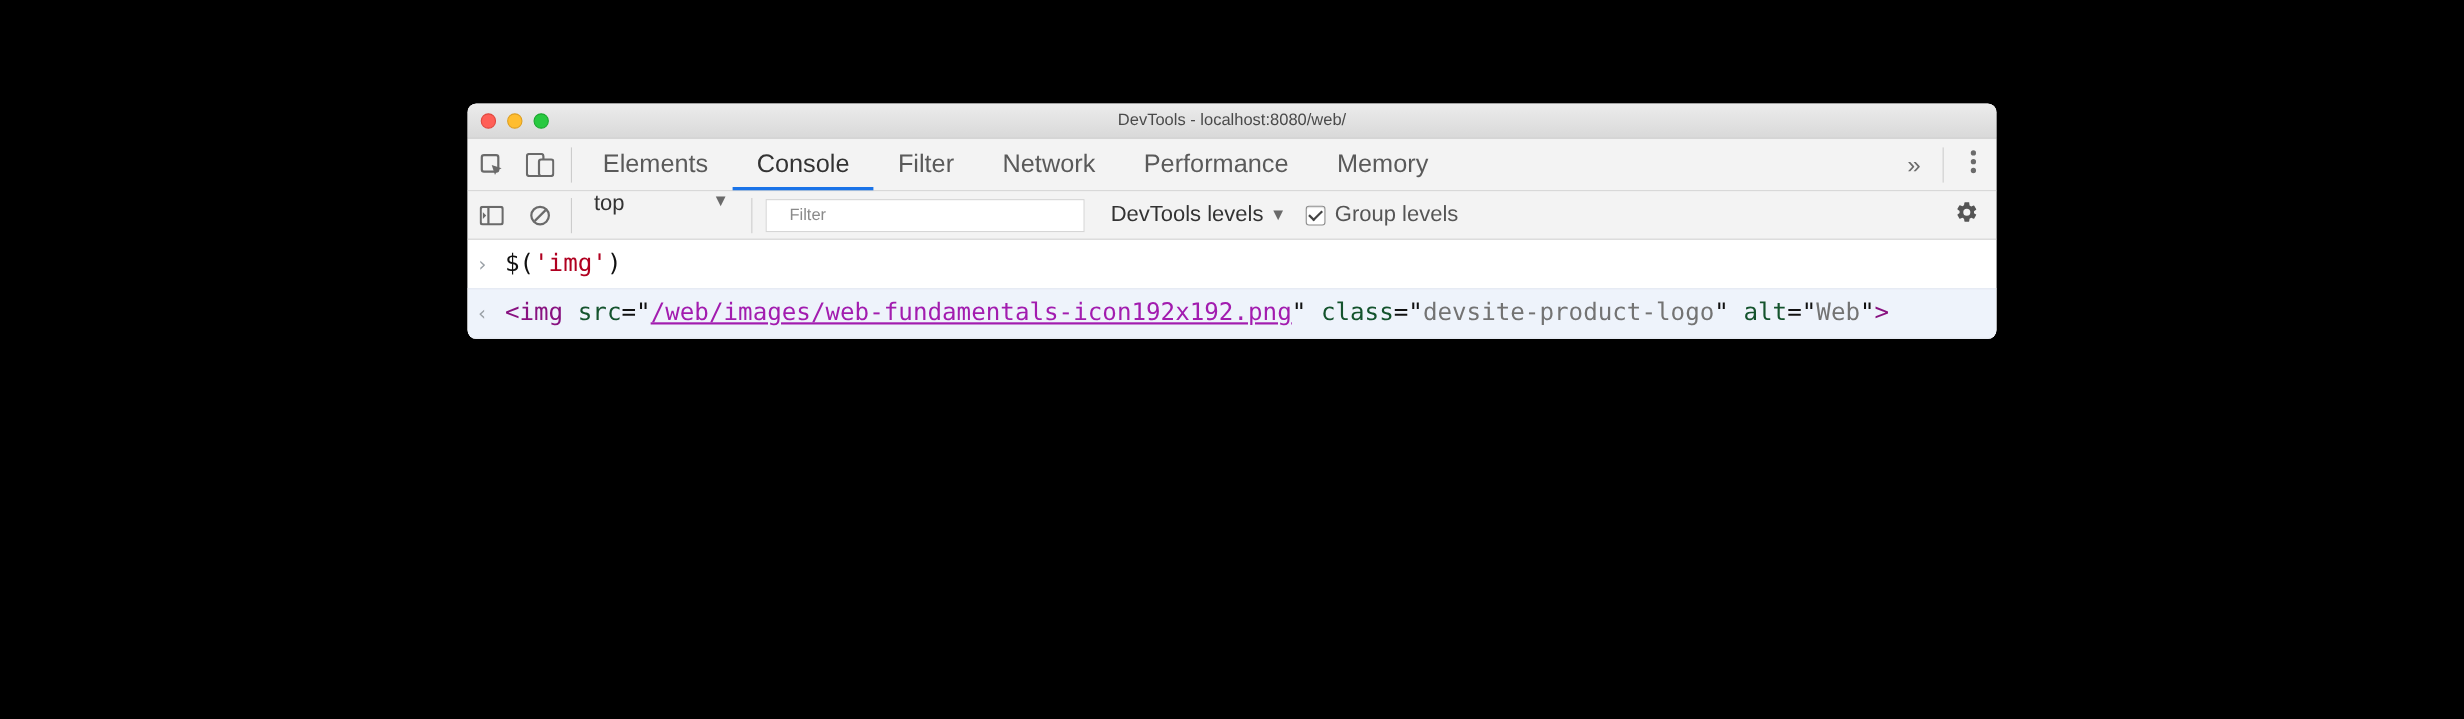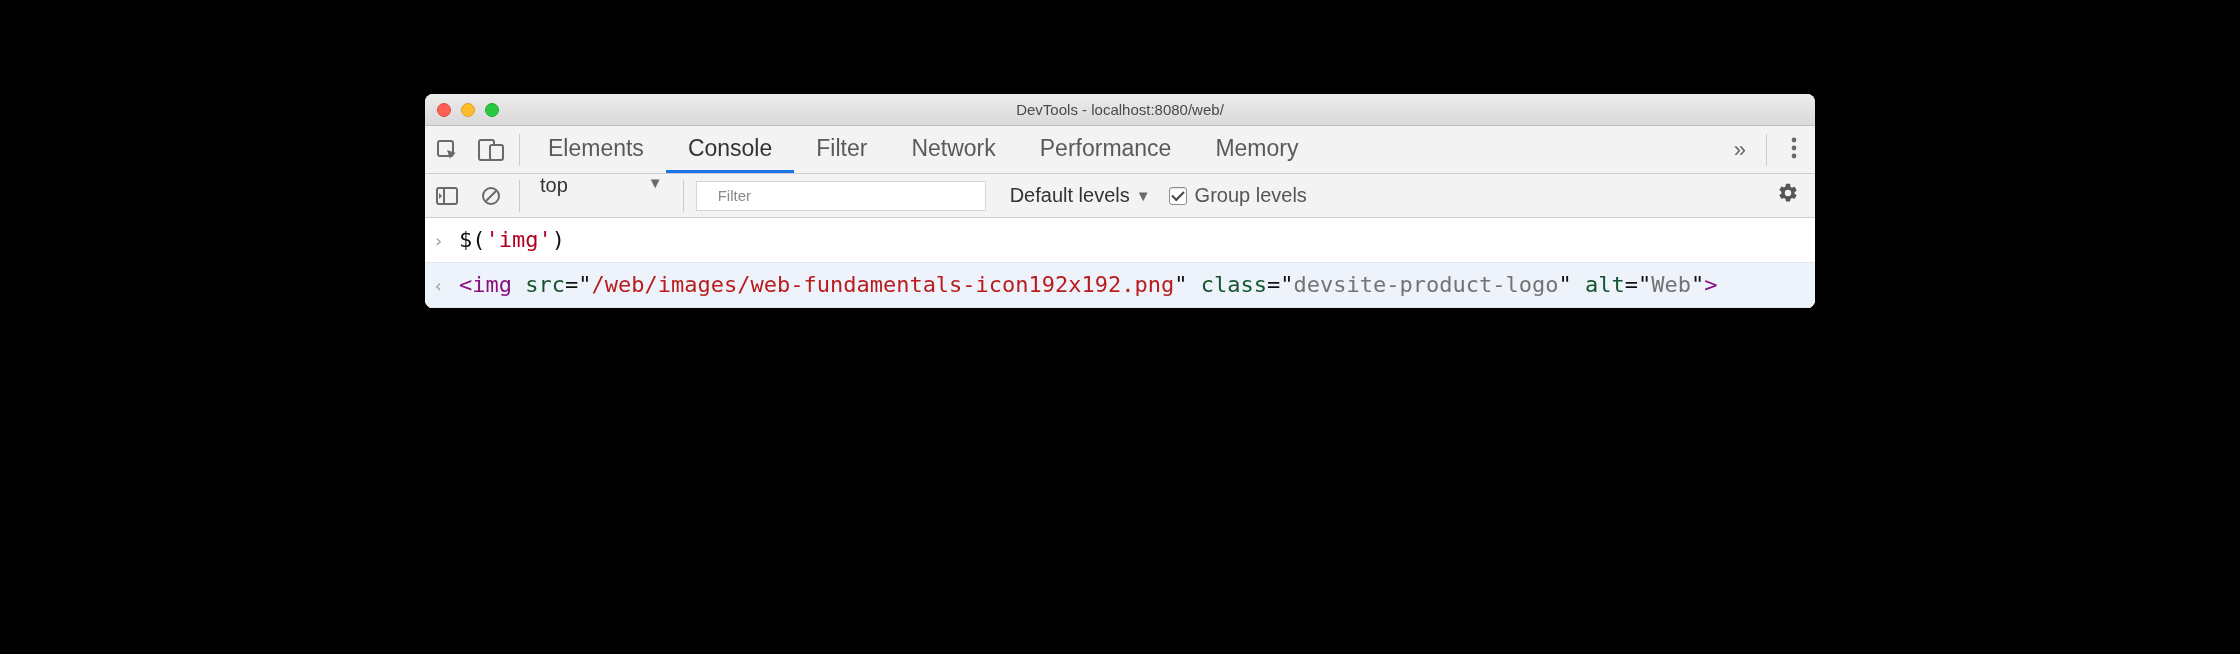--- a/index.html
+++ b/index.html
@@ -100,21 +100,21 @@
   .row { display:flex; padding:6px 10px 6px 8px; font-family:Menlo,Consolas,monospace; font-size:22px; line-height:1.45;}
   .row.out { background:#eef3fb; border-top:1px solid #e3e9f2; border-bottom:1px solid #e3e9f2;}
   .gut { width:26px; flex:none; color:#9aa0a6; font-size:18px; padding-top:4px;}
   .code { flex:1; white-space:pre-wrap; word-break:break-word; }
   .fn  { color:#111; }
   .pun { color:#111; }
   .str { color:#b00020; }
   .tag { color:#881280; }
   .attn{ color:#14532d; }
   .attv{ color:#737373; }
-  .url { color:#b91c1c; }
+  .url { color:#a21caf; text-decoration:underline; }
 </style>
 </head>
 <body>
 
 <div class="window">
 
   <div class="titlebar">
     <div class="traffic">
       <div class="tl red"></div>
       <div class="tl yellow"></div>
@@ -172,21 +172,21 @@
         </svg>
     </div>
     <div class="vdiv"></div>
     <div class="ctx">
       <span>top</span>
       <span class="tri">▼</span>
     </div>
     <div class="vdiv"></div>
     <input class="filter" type="text" placeholder="Filter" style="">
     <div class="levels">
-      <span>Default levels</span>
+      <span>DevTools levels</span>
       <span class="tri">▼</span>
     </div>
     <span class="chk"></span>
     <span>Group levels</span>
     <div class="gear">
       <svg width="22" height="22" viewBox="0 0 24 24" fill="#555">
           <path d="M19.14,12.94a7.14,7.14,0,0,0,.05-.94,7.14,7.14,0,0,0-.05-.94l2.03-1.58a.5.5,0,0,0,.12-.64l-1.92-3.32a.5.5,0,0,0-.61-.22l-2.39.96a7.03,7.03,0,0,0-1.62-.94l-.36-2.54A.5.5,0,0,0,13.9,2h-3.8a.5.5,0,0,0-.49.42L9.25,4.96a7.03,7.03,0,0,0-1.62.94l-2.39-.96a.5.5,0,0,0-.61.22L2.71,8.48a.5.5,0,0,0,.12.64l2.03,1.58a7.14,7.14,0,0,0-.05.94,7.14,7.14,0,0,0,.05.94L2.83,14.16a.5.5,0,0,0-.12.64l1.92,3.32a.5.5,0,0,0,.61.22l2.39-.96a7.03,7.03,0,0,0,1.62.94l.36,2.54a.5.5,0,0,0,.49.42h3.8a.5.5,0,0,0,.49-.42l.36-2.54a7.03,7.03,0,0,0,1.62-.94l2.39.96a.5.5,0,0,0,.61-.22l1.92-3.32a.5.5,0,0,0-.12-.64ZM12,15.5A3.5,3.5,0,1,1,15.5,12,3.5,3.5,0,0,1,12,15.5Z"></path>
         </svg>
     </div>
   </div>

